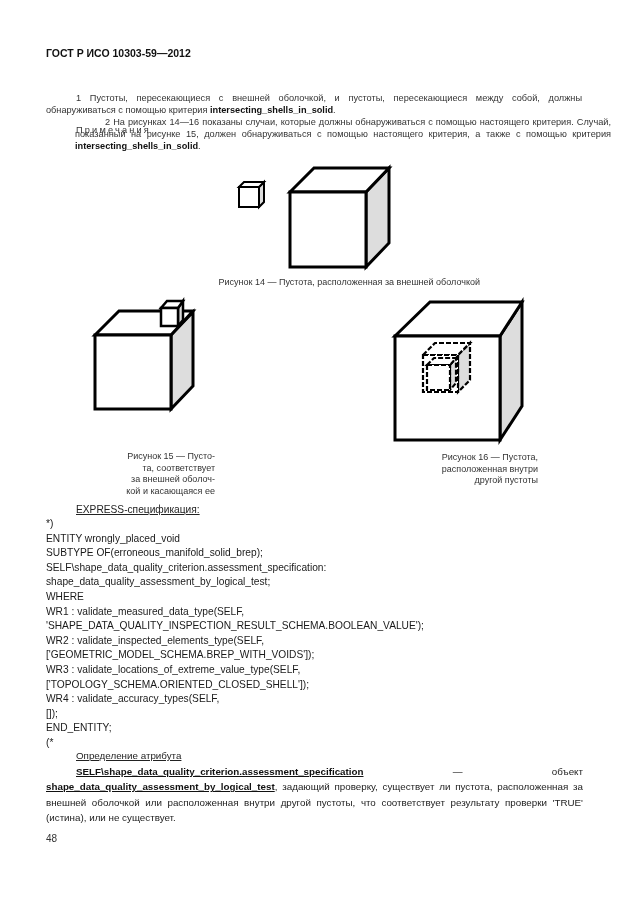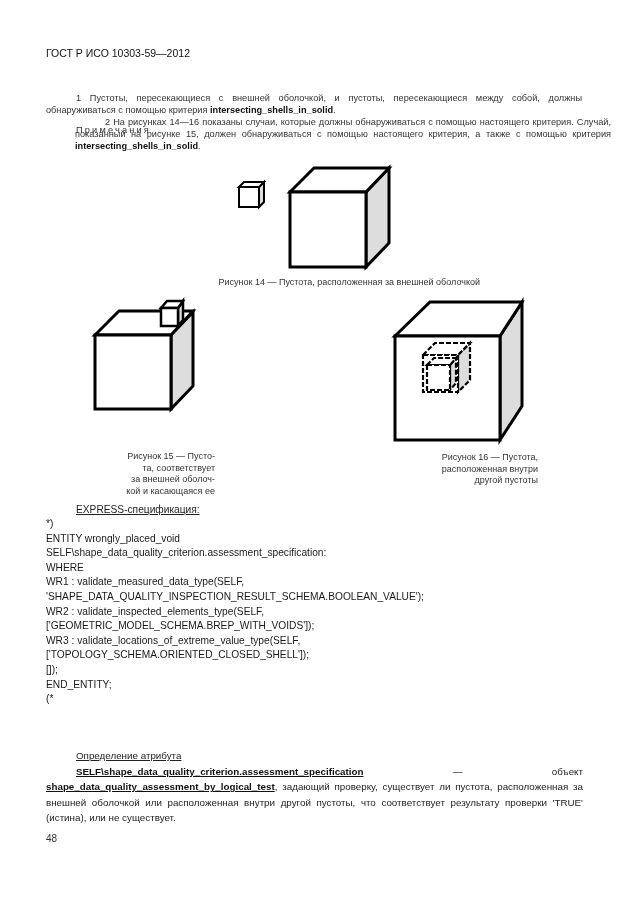--- a/index.html
+++ b/index.html
@@ -1,19 +1,19 @@
 <!DOCTYPE html>
 <html><head>
 <meta charset="utf-8">
 <style>
   html, body { margin:0; padding:0; background:#ffffff; }
   body { width:630px; height:913px; position:relative; overflow:hidden;
          font-family:"Liberation Sans", sans-serif; color:#1a1a1a; }
   .abs { position:absolute; white-space:nowrap; }
-  .hdr { left:46px; top:47px; font-size:10.5px; font-weight:normal; color:#111; }
+  .hdr { left:46px; top:47px; font-size:10.5px; font-weight:bold; color:#111; }
   .note { font-size:9.2px; color:#333; line-height:12px; }
   .b { font-weight:bold; color:#111; }
   .ind { text-indent:30px; }
   .para { position:absolute; left:46px; width:536px; text-align:justify; }
   .spaced { letter-spacing:2.2px;margin-top:44px; }
   .cap { position:absolute; font-size:9px; color:#333; text-align:right; line-height:11.5px; }
   .code { position:absolute; left:46px; font-size:10.2px; color:#1a1a1a; line-height:14.6px; }
   .code div { white-space:nowrap; }
   .u { text-decoration:underline; }
   .def { position:absolute; left:46px; width:537px; font-size:9.8px; line-height:15.3px; text-align:justify; color:#222; }
@@ -88,28 +88,31 @@
   <div>Рисунок 16 — Пустота,</div>
   <div>расположенная внутри</div>
   <div>другой пустоты</div>
 </div>
 
 <div class="abs u" style="left:76px; top:504px; font-size:10.2px; color:#222;">EXPRESS-спецификация:</div>
 
 <div class="code" style="top:517px;">
   <div>*)</div>
   <div>ENTITY wrongly_placed_void</div>
+  <div>SUBTYPE OF(erroneous_manifold_solid_brep);</div>
   <div>SELF\shape_data_quality_criterion.assessment_specification:</div>
+  <div>shape_data_quality_assessment_by_logical_test;</div>
   <div>WHERE</div>
   <div>WR1 : validate_measured_data_type(SELF,</div>
   <div>'SHAPE_DATA_QUALITY_INSPECTION_RESULT_SCHEMA.BOOLEAN_VALUE');</div>
   <div>WR2 : validate_inspected_elements_type(SELF,</div>
   <div>['GEOMETRIC_MODEL_SCHEMA.BREP_WITH_VOIDS']);</div>
   <div>WR3 : validate_locations_of_extreme_value_type(SELF,</div>
   <div>['TOPOLOGY_SCHEMA.ORIENTED_CLOSED_SHELL']);</div>
+  <div>WR4 : validate_accuracy_types(SELF,</div>
   <div>[]);</div>
   <div>END_ENTITY;</div>
   <div>(*</div>
 </div>
 
 <div class="abs u" style="left:76px; top:750px; font-size:9.8px; color:#222;">Определение атрибута</div>
 
 <div class="def" style="top:764px; text-indent:30px;">
   <span class="b">SELF\shape_data_quality_criterion.assessment_specification</span><span> — объект </span><span class="b">shape_data_quality_assessment_by_logical_test</span><span>, задающий проверку, существует ли пустота, расположенная за внешней оболочкой или расположенная внутри другой пустоты, что соответствует результату проверки 'TRUE' (истина), или не существует.</span>
 </div>

